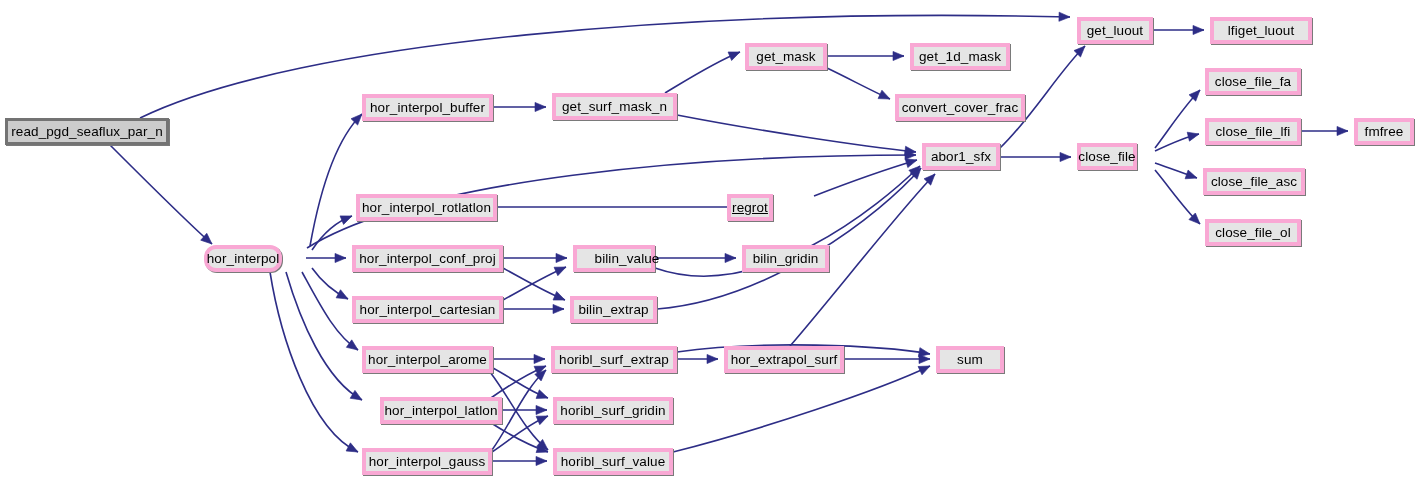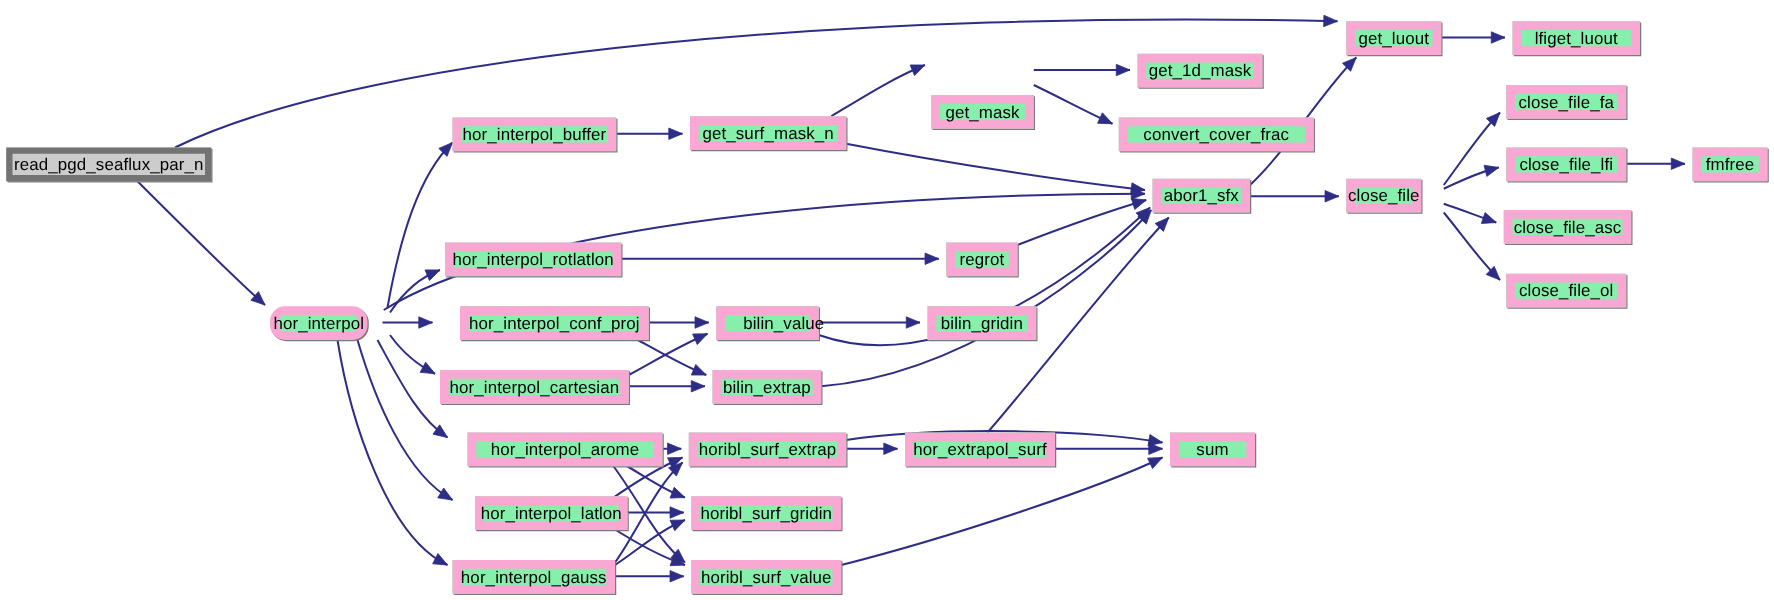--- a/index.html
+++ b/index.html
@@ -30,36 +30,36 @@
     stroke-width: 1.6px;
   }
   .edge-head {
     fill: #2d2d86;
     stroke: #2d2d86;
     stroke-width: 0.6px;
   }
   .node {
     position: absolute;
     box-sizing: border-box;
-    border: 7px solid #f9a8d4;
-    background: #86efac;
+    border: 4px solid #f9a8d4;
+    background: #e5e5e5;
     color: #000000;
     display: flex;
     align-items: center;
     justify-content: center;
     font-size: 13.5px;
     line-height: 1;
     letter-spacing: 0.1px;
     white-space: nowrap;
     height: 27px;
     box-shadow: 1px 1px 0 0 #7a7a7a;
   }
   .node.root {
     background: #cccccc;
-    border: 5px solid #737373;
+    border: 3px solid #737373;
   }
   .node-label {
     display: block;
     padding: 0 4px;
   }
 </style>
 </head>
 <body>
 
 <div id="graph-root">
@@ -156,36 +156,36 @@
         <path class="edge-path" d="M 1155,170 C 1170,188 1185,210 1200,224"></path>
         <polygon points="0,0 -11,-4.6 -11,4.6" class="edge-head" transform="translate(1200.00,224.00) rotate(44.47)"></polygon>
         <path class="edge-path" d="M 1301,131 L 1348,131"></path>
         <polygon points="0,0 -11,-4.6 -11,4.6" class="edge-head" transform="translate(1348.00,131.00) rotate(0.00)"></polygon>
       </g>
   </svg>
   <div id="nodes-group">
       <div class="node root" style="left: 5px; top: 118px; width: 164px;">
         <span class="node-label">read_pgd_seaflux_par_n</span>
       </div>
-      <div class="node" style="left: 216px; top: 245px; width: 78px; border-radius: 12px;">
+      <div class="node" style="left: 204px; top: 245px; width: 78px; border-radius: 12px;">
         <span class="node-label">hor_interpol</span>
       </div>
       <div class="node" style="left: 362px; top: 94px; width: 131px;">
         <span class="node-label">hor_interpol_buffer</span>
       </div>
       <div class="node" style="left: 356px; top: 194px; width: 141px; text-align: center;">
         <span class="node-label">hor_interpol_rotlatlon</span>
       </div>
-      <div class="node" style="left: 352px; top: 245px; width: 151px; margin-left: 16px;">
+      <div class="node" style="left: 352px; top: 245px; width: 151px;">
         <span class="node-label">hor_interpol_conf_proj</span>
       </div>
       <div class="node" style="left: 352px; top: 296px; width: 151px;">
         <span class="node-label">hor_interpol_cartesian</span>
       </div>
-      <div class="node" style="left: 374px; top: 346px; width: 156px;">
+      <div class="node" style="left: 362px; top: 346px; width: 131px;">
         <span class="node-label">hor_interpol_arome</span>
       </div>
       <div class="node" style="left: 366px; top: 397px; width: 122px; margin-left: 14px;">
         <span class="node-label">hor_interpol_latlon</span>
       </div>
       <div class="node" style="left: 362px; top: 448px; width: 130px; justify-content: center;">
         <span class="node-label">hor_interpol_gauss</span>
       </div>
       <div class="node" style="left: 552px; top: 93px; width: 125px;">
         <span class="node-label">get_surf_mask_n</span>
@@ -198,36 +198,36 @@
       </div>
       <div class="node" style="left: 551px; top: 346px; width: 126px;">
         <span class="node-label">horibl_surf_extrap</span>
       </div>
       <div class="node" style="left: 553px; top: 397px; width: 120px;">
         <span class="node-label">horibl_surf_gridin</span>
       </div>
       <div class="node" style="left: 553px; top: 448px; width: 120px;">
         <span class="node-label">horibl_surf_value</span>
       </div>
-      <div class="node" style="left: 745px; top: 43px; width: 82px; margin-top: 33px;">
+      <div class="node" style="left: 745px; top: 43px; width: 82px;">
         <span class="node-label">get_mask</span>
       </div>
-      <div class="node" style="left: 757px; top: 194px; width: 57px;">
+      <div class="node" style="left: 727px; top: 194px; width: 46px; text-decoration: underline;">
         <span class="node-label">regrot</span>
       </div>
       <div class="node" style="left: 742px; top: 245px; width: 87px;">
         <span class="node-label">bilin_gridin</span>
       </div>
       <div class="node" style="left: 724px; top: 346px; width: 120px;">
         <span class="node-label">hor_extrapol_surf</span>
       </div>
       <div class="node" style="left: 910px; top: 43px; width: 100px;">
         <span class="node-label">get_1d_mask</span>
       </div>
-      <div class="node" style="left: 895px; top: 94px; width: 156px;">
+      <div class="node" style="left: 895px; top: 94px; width: 130px;">
         <span class="node-label">convert_cover_frac</span>
       </div>
       <div class="node" style="left: 922px; top: 143px; width: 78px;">
         <span class="node-label">abor1_sfx</span>
       </div>
       <div class="node" style="left: 936px; top: 346px; width: 68px;">
         <span class="node-label">sum</span>
       </div>
       <div class="node" style="left: 1077px; top: 17px; width: 76px;">
         <span class="node-label">get_luout</span>

